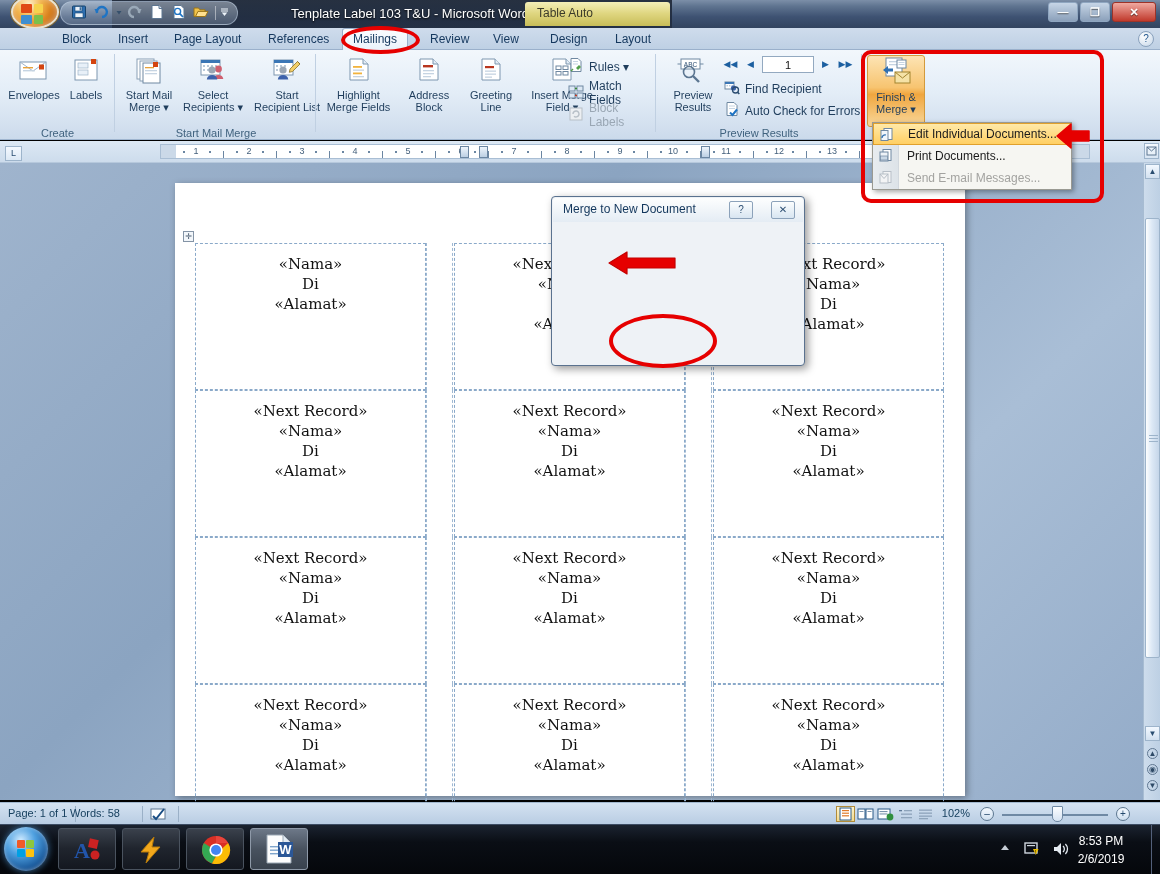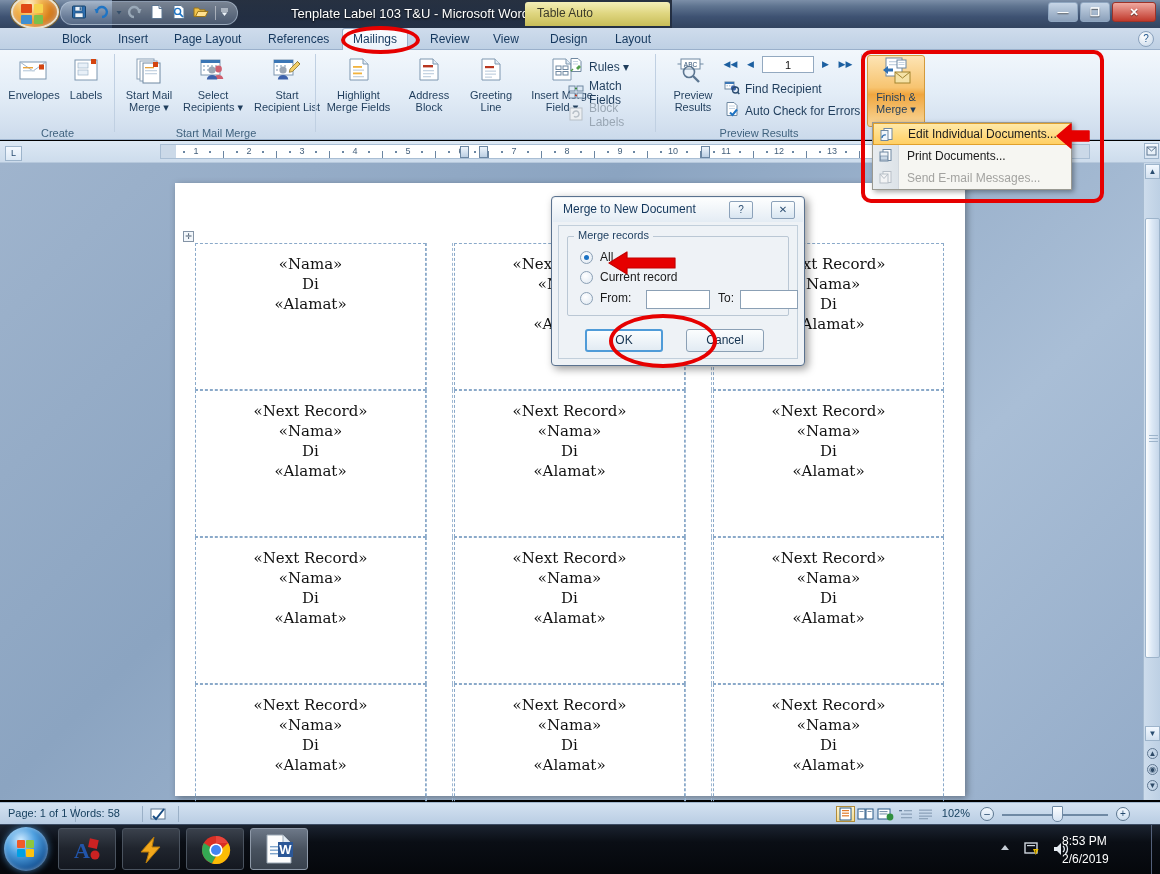--- a/index.html
+++ b/index.html
@@ -235,21 +235,21 @@
   .winflag .p1{left:0;top:0;background:#f05a28;} .winflag .p2{left:9px;top:0;background:#8dc63f;}
   .winflag .p3{left:0;top:9px;background:#00a0e3;} .winflag .p4{left:9px;top:9px;background:#ffc20e;}
   .tbitem{
     position:absolute; top:3px; width:58px; height:42px;
     background:linear-gradient(180deg,#3a414c 0%,#20252e 48%,#141820 100%);
     border:1px solid #4a535f; border-radius:3px; cursor:pointer;
   }
   .tbitem.active{ background:linear-gradient(180deg,#6d7888 0%,#48525f 50%,#39424e 100%); border-color:#8e99a8;}
   .tray{ position:absolute; right:0; top:0; height:50px; }
   .tray .clock{
-    position:absolute; right:20px; top:7px; width:78px; text-align:left;
+    position:absolute; right:20px; top:7px; width:78px; text-align:center;
     color:#fff; font-size:12px; line-height:18px;
   }
   .tray-ic{ position:absolute; top:16px; cursor:pointer;}
   .showdesk{ position:absolute; right:0; top:0; width:9px; height:50px;
     background:linear-gradient(180deg,#5a6personal,#2a3140); border-left:1px solid #53607a;}
 
   
   .menu{
     position:absolute; left:872px; top:122px; width:200px;
     background:#f6f6f2; border:1px solid #9a9a92;
@@ -1065,40 +1065,20 @@
       <span>Send E-mail Messages...</span>
     </div>
   </div>
 
   <div class="dlg">
     <div class="dlg-tb">
       <div class="dlg-title">Merge to New Document</div>
       <div class="dlg-btn" style="right:50px">?</div>
       <div class="dlg-btn" style="right:8px">✕</div>
     </div>
-    <div class="dlg-body">
-      <div class="grpbox">
-        <div class="grplbl">Merge records</div>
-
-        <div class="radio on" style="left:12px; top:14px"></div>
-        <div class="rlbl" style="left:32px; top:13px">All</div>
-
-        <div class="radio" style="left:12px; top:34px"></div>
-        <div class="rlbl" style="left:32px; top:33px">Current record</div>
-
-        <div class="radio" style="left:12px; top:55px"></div>
-        <div class="rlbl" style="left:32px; top:54px">From:</div>
-        <div class="tfield" style="left:78px; top:53px; width:64px"></div>
-        <div class="rlbl" style="left:150px; top:54px">To:</div>
-        <div class="tfield" style="left:172px; top:53px; width:58px"></div>
-      </div>
-
-      <div class="dbtn def" style="left:26px; top:103px">OK</div>
-      <div class="dbtn" style="left:127px; top:103px">Cancel</div>
-    </div>
   </div>
 
   <div class="ann ann-ellipse" style="left:341px; top:26px; width:79px; height:28px;"></div>
 
   <div class="ann ann-rect" style="left:861px; top:50px; width:243px; height:153px;"></div>
 
   <div class="ann ann-arrow" style="left:1055px; top:120px;">
     <svg width="40" height="32" viewBox="0 0 40 32">
       <path d="M2 16 L16 4 L16 11 L34 11 L34 21 L16 21 L16 28 Z" fill="#e60000" stroke="#e60000" stroke-width="1.5" stroke-linejoin="round"></path>
     </svg>

